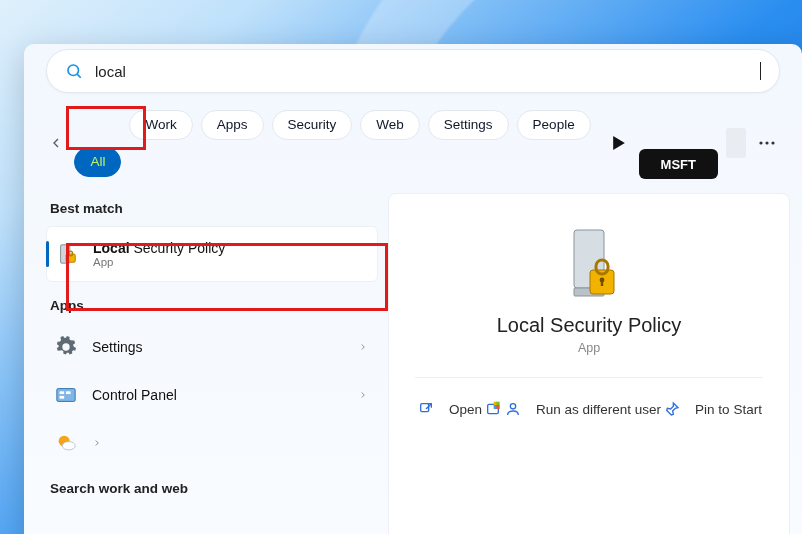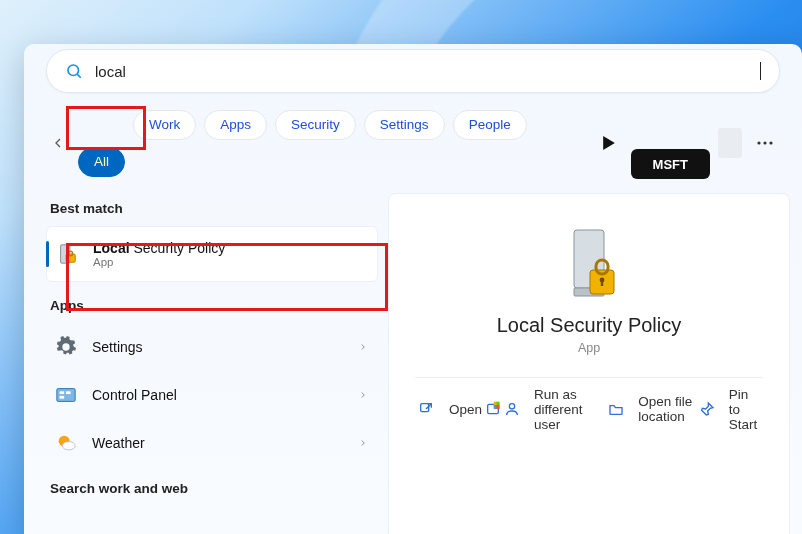--- a/index.html
+++ b/index.html
@@ -33,22 +33,22 @@
   .caret { width:1px; height:18px; background:#222; animation:blink 1s step-end infinite; margin-left:-1px; }
   @keyframes blink { 50% { opacity:0; } }
 
   .hl-search { position:absolute; border:3px solid #e21a1a; pointer-events:none; z-index:5;}
   .hl1 { left:42px; top:62px; width:80px; height:44px; }
   .hl2 { left:42px; top:199px; width:322px; height:68px; }
 
   .filter-row { display:flex; align-items:center; gap:8px; padding: 14px 22px 0 22px; }
   .back-btn { width:24px; height:24px; display:flex; align-items:center; justify-content:center; color:#5b5b5b; border-radius:4px; }
   .chip { height:30px; padding:0 15px; border-radius:16px; background:#fff; border:1px solid #e3e8ef;
-    font-size:13.5px; color:#1d4ed8; display:flex; align-items:center; cursor:pointer; }
-  .chip.active { background:#0067c0; color:#fef9c3; border-color:#0067c0;margin-top:37px; }
+    font-size:13.5px; color:#0f172a; display:flex; align-items:center; cursor:pointer; }
+  .chip.active { background:#0067c0; color:#bef264; border-color:#0067c0;margin-top:37px; }
   .spacer { flex:1; }
   .play-btn { width:28px; height:28px; display:flex; align-items:center; justify-content:center; color:#222; }
   .msft-btn { height:30px; padding:0 22px; border-radius:6px; background:#111; color:#fff; font-size:13px; font-weight:600; display:flex;align-items:center;margin-top:42px; }
   .sq-btn { width:24px; height:30px; background:#e9edf2; border-radius:3px; }
   .dots-btn { width:30px; height:30px; display:flex;align-items:center;justify-content:center; color:#333; border-radius:6px;}
 
   .content { display:flex; padding: 14px 12px 0 22px; gap:10px; height: calc(100% - 100px); }
   .left { width: 332px; }
   .right { flex:1; background:#fff; border-radius:8px; border:1px solid #eceff3; padding:18px 26px 0 26px; overflow:hidden; }
 
@@ -103,20 +103,21 @@
     <div class="back-btn">
       <svg width="16" height="16" viewBox="0 0 24 24" fill="none" stroke="#5b5b5b" stroke-width="2">
           <polyline points="15 6 9 12 15 18"></polyline>
         </svg>
     </div>
     <div id="chips" style="display: flex; gap: 8px;">
         <div class="chip active">All</div>
         <div class="chip">Work</div>
         <div class="chip">Apps</div>
         <div class="chip">Security</div>
+        <div class="chip">Web</div>
         <div class="chip">Settings</div>
         <div class="chip">People</div>
       </div>
     <div class="spacer"></div>
     <div class="play-btn">
       <svg width="12" height="14" viewBox="0 0 10 12">
           <polygon points="0,0 10,6 0,12" fill="#111"></polygon>
         </svg>
     </div>
     <div class="msft-btn">MSFT</div>
@@ -183,23 +184,20 @@
               </svg>
             </span>
           </div>
           <div class="result-item">
             <span class="ri-icon">
               <svg width="22" height="22" viewBox="0 0 24 24">
                 <circle cx="10" cy="10" r="6" fill="#f6a41a"></circle>
                 <ellipse cx="15" cy="15" rx="7" ry="4.5" fill="#fff" stroke="#b8c2cc"></ellipse>
               </svg>
             </span>
-            <div class="ri-text">
-              <div class="ri-title">Weather</div>
-            </div>
             <span class="chev">
               <svg width="10" height="14" viewBox="0 0 24 24" fill="none" stroke="#777" stroke-width="2">
                 <polyline points="9 6 15 12 9 18"></polyline>
               </svg>
             </span>
           </div>
         </div>
 
       <div class="sec-head" style="margin-top:14px">Search work and web</div>
     </div>
@@ -247,28 +245,20 @@
               <svg width="16" height="16" viewBox="0 0 24 24" fill="none" stroke="#2e6fd9" stroke-width="2">
                 <circle cx="12" cy="8" r="4"></circle>
                 <path d="M4 21c0-4 4-6 8-6s8 2 8 6"></path>
               </svg>
             </span>
             <span>Run as different user</span>
           </div>
           <div class="action-item">
             <span class="ai-icon">
               <svg width="16" height="16" viewBox="0 0 24 24" fill="none" stroke="#2e6fd9" stroke-width="2">
-                <path d="M3 7h6l2 3h10v9a1 1 0 01-1 1H4a1 1 0 01-1-1z"></path>
-              </svg>
-            </span>
-            <span>Open file location</span>
-          </div>
-          <div class="action-item">
-            <span class="ai-icon">
-              <svg width="16" height="16" viewBox="0 0 24 24" fill="none" stroke="#2e6fd9" stroke-width="2">
                 <path d="M14 3l7 7-4 1-4 4 1 5-3 1-7-7 1-3 5 1 4-4z"></path>
               </svg>
             </span>
             <span>Pin to Start</span>
           </div>
         </div>
     </div>
   </div>
 </div>
 

